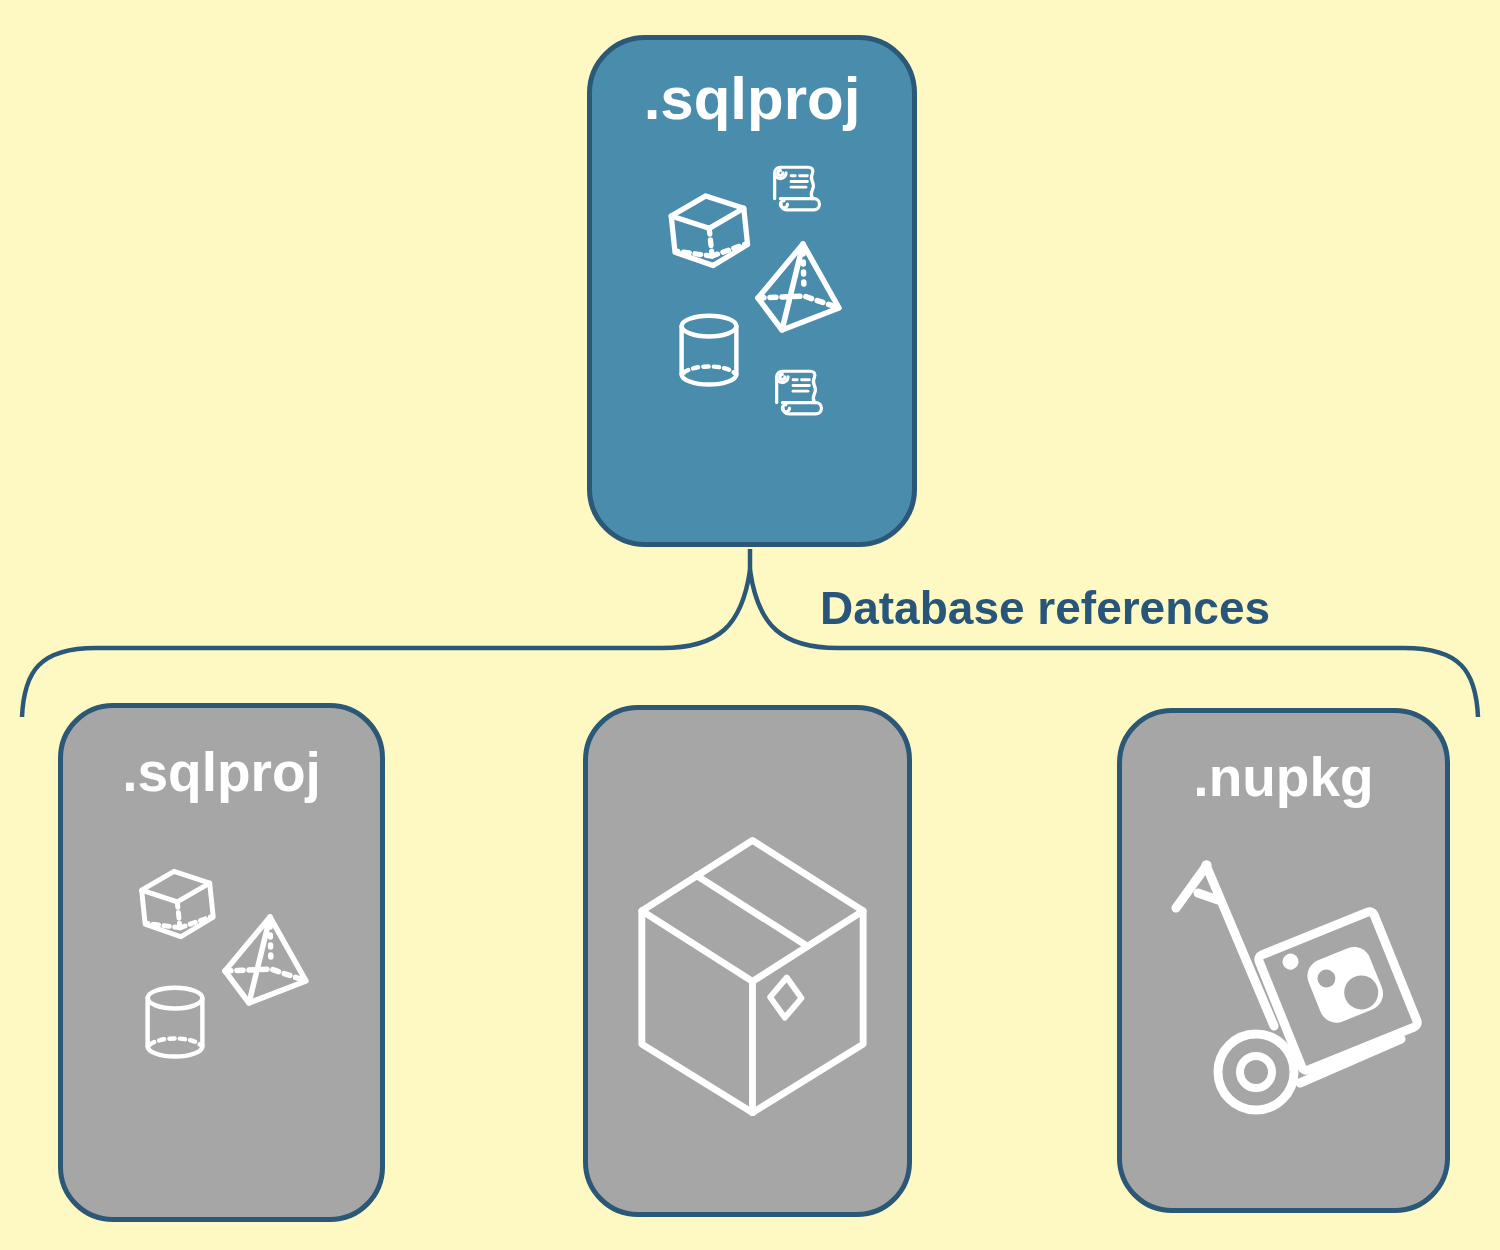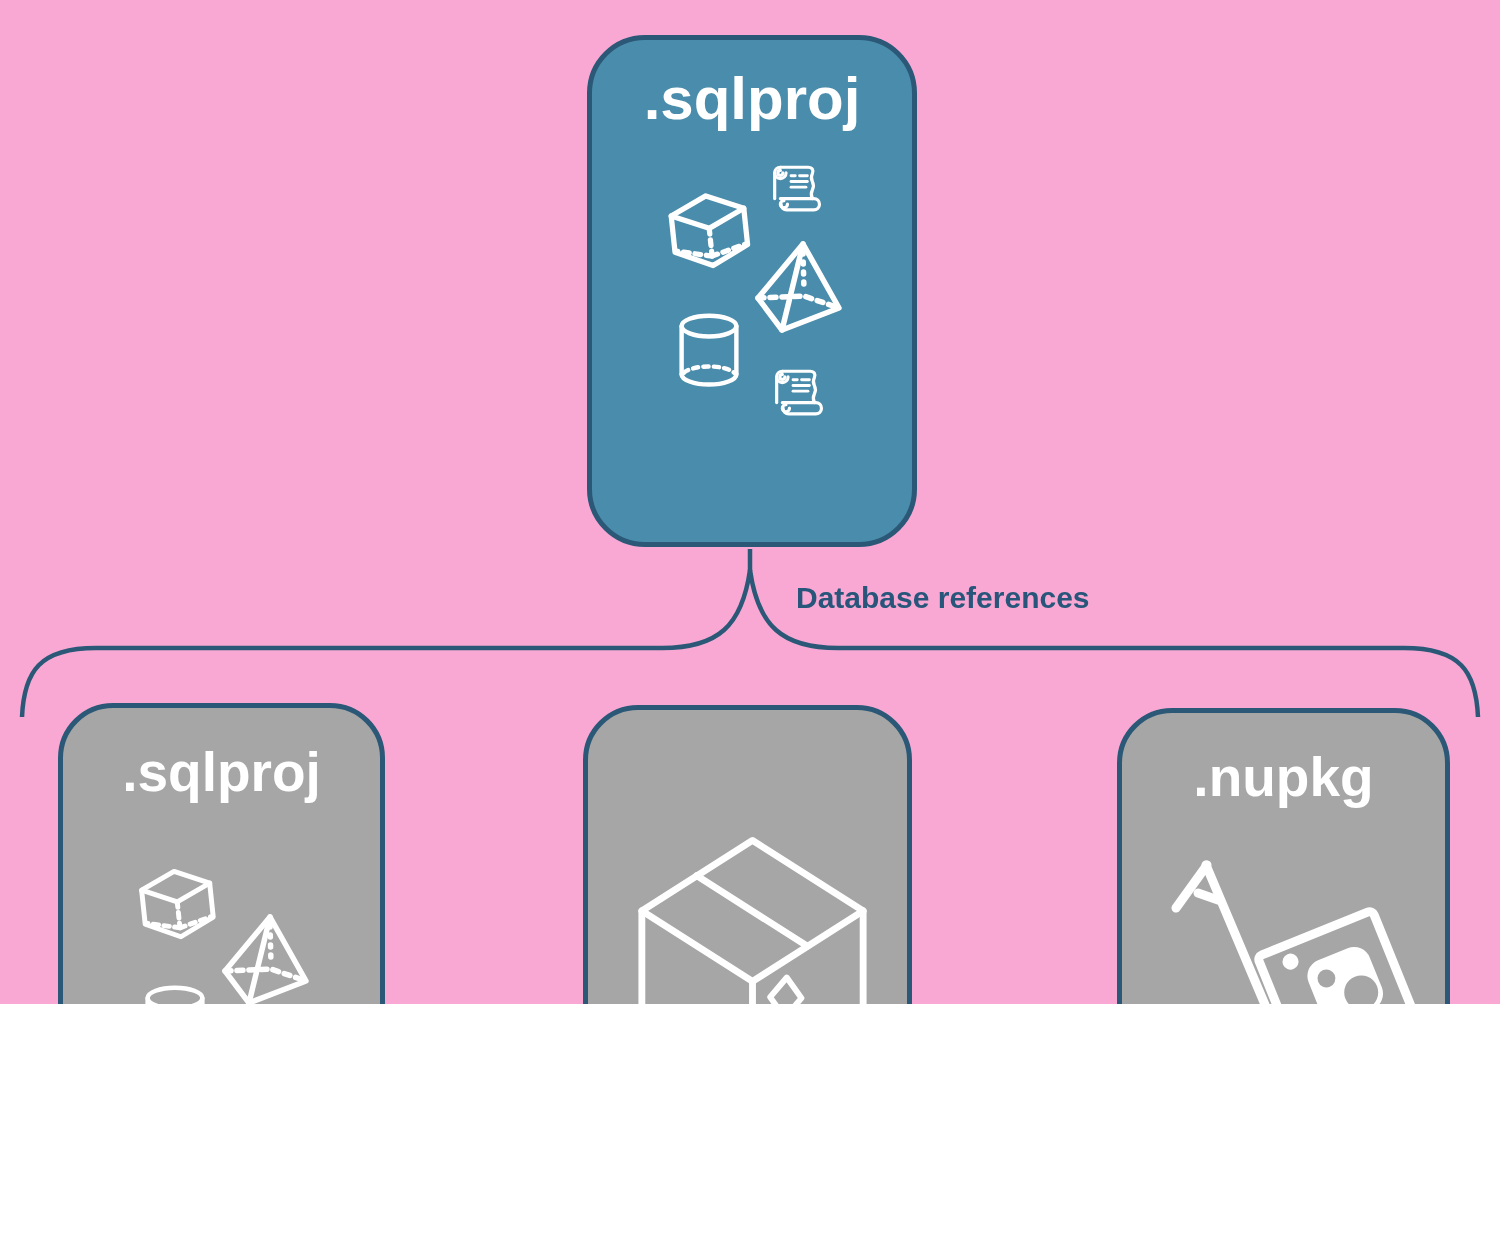--- a/index.html
+++ b/index.html
@@ -1,19 +1,19 @@
 <!DOCTYPE html>
 <html><head>
 <meta charset="utf-8">
 <style>
   html,body { margin:0; padding:0; background:#ffffff; }
   .canvas {
     position:relative;
-    width:1500px; height:1004px;
-    background:#f9a8d4;
+    width:1500px; height:1250px;
+    background:#fef9c3;
     font-family:"Liberation Sans", sans-serif;
     overflow:hidden;
   }
   .node {
     position:absolute;
     box-sizing:border-box;
     border:5px solid #2b5877;
   }
   .node-root {
     background:#4a8cab;
@@ -29,23 +29,23 @@
     text-align:center;
     color:#ffffff;
     font-weight:bold;
     letter-spacing:0px;
   }
   .label-root { top:24px; font-size:60px; }
   .label-child { top:32px; font-size:55px; }
   .icon { position:absolute; }
   .connector-label {
     position:absolute;
-    left:796px; top:581px;
+    left:820px; top:581px;
     color:#27567a;
-    font-size:30px;
+    font-size:46px;
     font-weight:bold;
     white-space:nowrap;
   }
   .brace-svg {
     position:absolute;
     left:0; top:0;
     pointer-events:none;
   }
 </style>
 </head>

